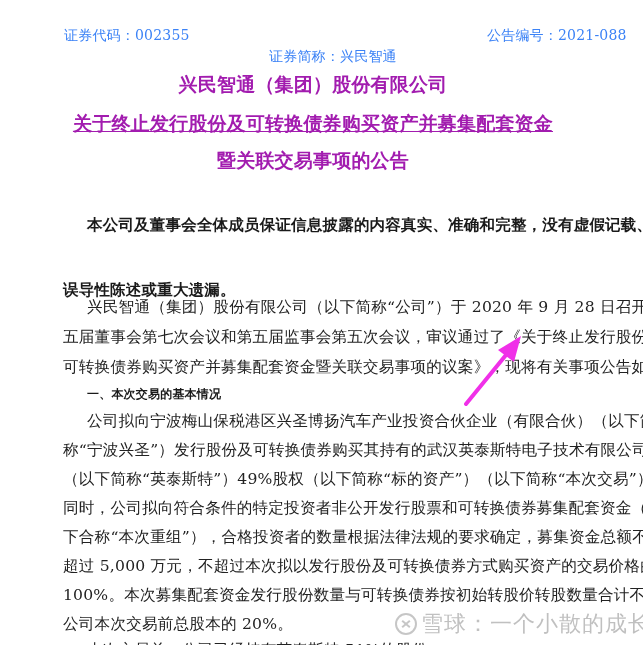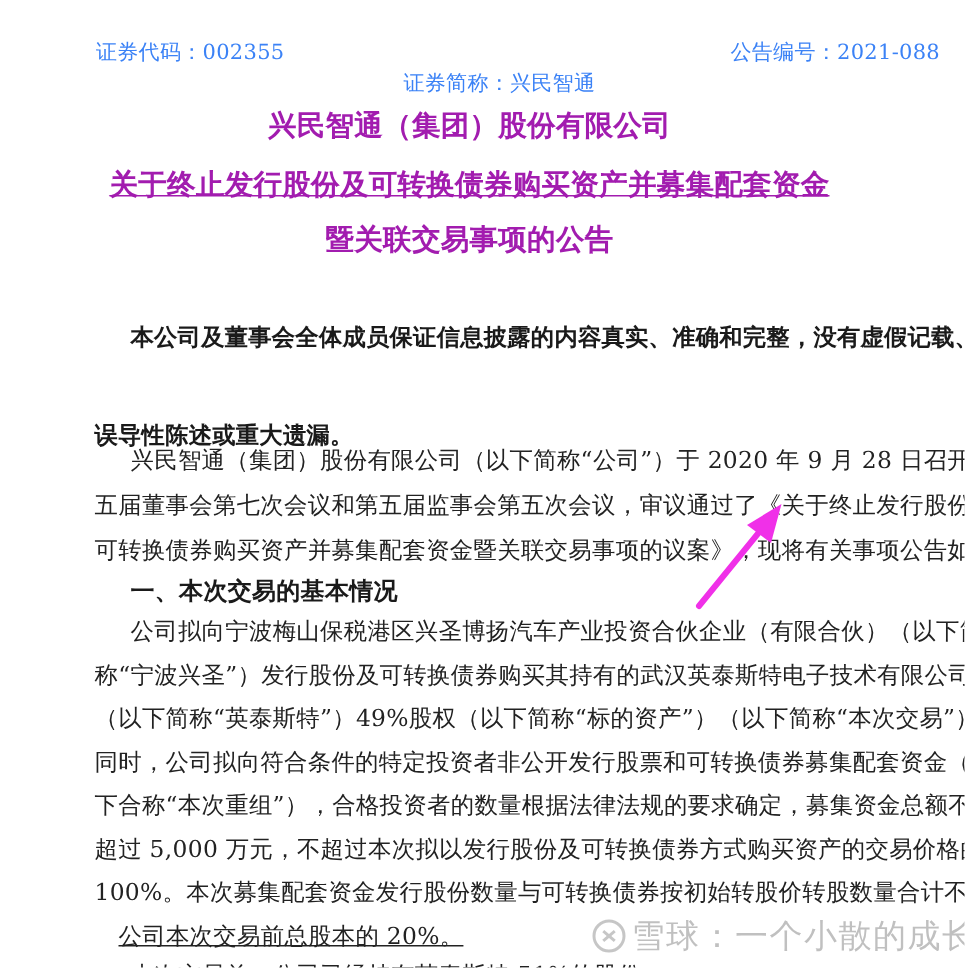--- a/index.html
+++ b/index.html
@@ -39,30 +39,30 @@
 <div class="line title" style="top:113px;text-decoration:underline;">关于终止发行股份及可转换债券购买资产并募集配套资金</div>
 <div class="line title" style="top:150px;">暨关联交易事项的公告</div>
 
 <div class="line bold" style="left:87px; top:215px;">本公司及董事会全体成员保证信息披露的内容真实、准确和完整，没有虚假记载、</div>
 <div class="line bold" style="left:63px; top:244px;margin-top:36px;">误导性陈述或重大遗漏。</div>
 
 <div class="line body" style="left:87px; top:297px;">兴民智通（集团）股份有限公司（以下简称“公司”）于 2020 年 9 月 28 日召开第</div>
 <div class="line body" style="left:63px; top:327px;">五届董事会第七次会议和第五届监事会第五次会议，审议通过了《关于终止发行股份及</div>
 <div class="line body" style="left:63px; top:357px;">可转换债券购买资产并募集配套资金暨关联交易事项的议案》，现将有关事项公告如下：</div>
 
-<div class="line bold" style="left:87px; top:384px; font-size:16px;">一、本次交易的基本情况</div>
+<div class="line bold" style="left:87px; top:384px; font-size:12px;">一、本次交易的基本情况</div>
 
 <div class="line body" style="left:87px; top:411px;">公司拟向宁波梅山保税港区兴圣博扬汽车产业投资合伙企业（有限合伙）（以下简</div>
 <div class="line body" style="left:63px; top:440px;">称“宁波兴圣”）发行股份及可转换债券购买其持有的武汉英泰斯特电子技术有限公司</div>
 <div class="line body" style="left:63px; top:469px;">（以下简称“英泰斯特”）49%股权（以下简称“标的资产”）（以下简称“本次交易”）。</div>
 <div class="line body" style="left:63px; top:498px;">同时，公司拟向符合条件的特定投资者非公开发行股票和可转换债券募集配套资金（以</div>
 <div class="line body" style="left:63px; top:527px;">下合称“本次重组”），合格投资者的数量根据法律法规的要求确定，募集资金总额不</div>
 <div class="line body" style="left:63px; top:556px;">超过 5,000 万元，不超过本次拟以发行股份及可转换债券方式购买资产的交易价格的</div>
 <div class="line body" style="left:63px; top:585px;">100%。本次募集配套资金发行股份数量与可转换债券按初始转股价转股数量合计不超过</div>
-<div class="line body" style="left:79px; top:614px;text-decoration:underline;">公司本次交易前总股本的 20%。</div>
+<div class="line body" style="left:63px; top:614px;">公司本次交易前总股本的 20%。</div>
 <div class="line body" style="left:87px; top:640px;">本次交易前，公司已经持有英泰斯特 51%的股份。</div>
 
 <svg class="arrow" width="643" height="645">
   <line x1="466" y1="404" x2="510" y2="350" stroke="#f030e8" stroke-width="4" stroke-linecap="round"></line>
   <polygon points="521,336 498,350 514,362" fill="#f030e8"></polygon>
 </svg>
 
 <div class="watermark">
   <span class="wm-logo"></span><span>雪球：一个小散的成长史</span>
 </div>

